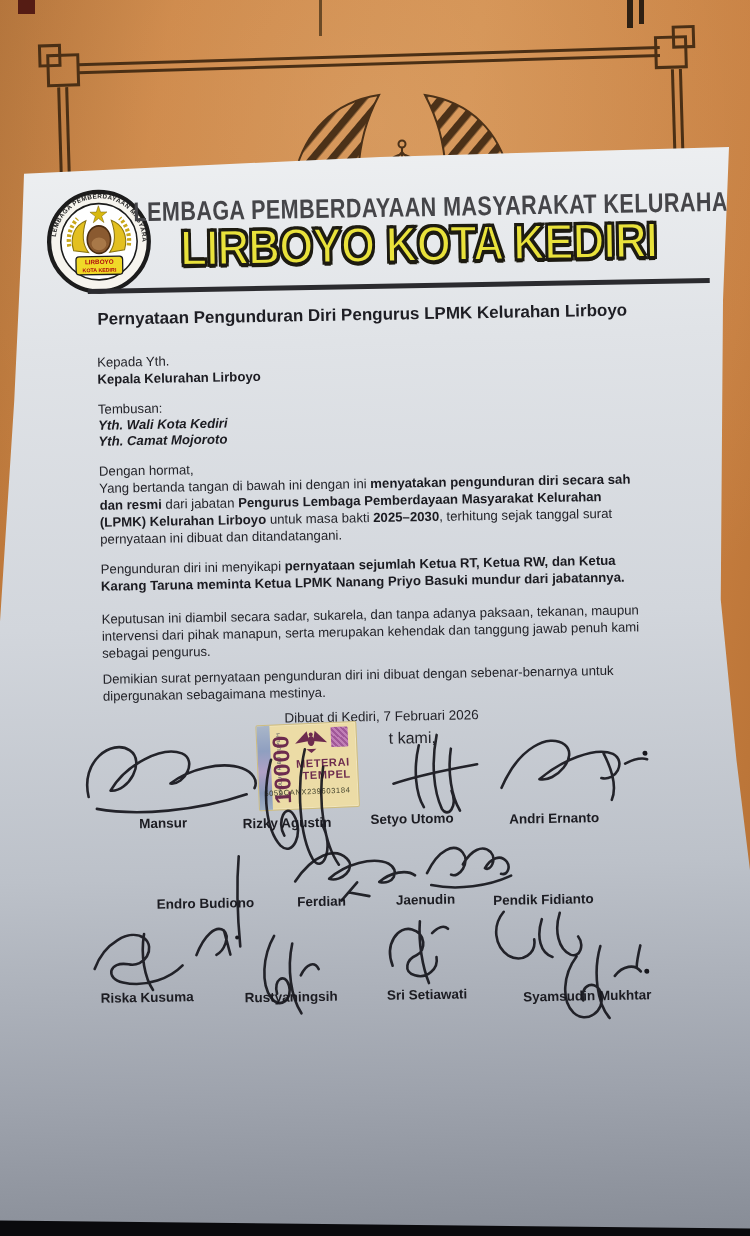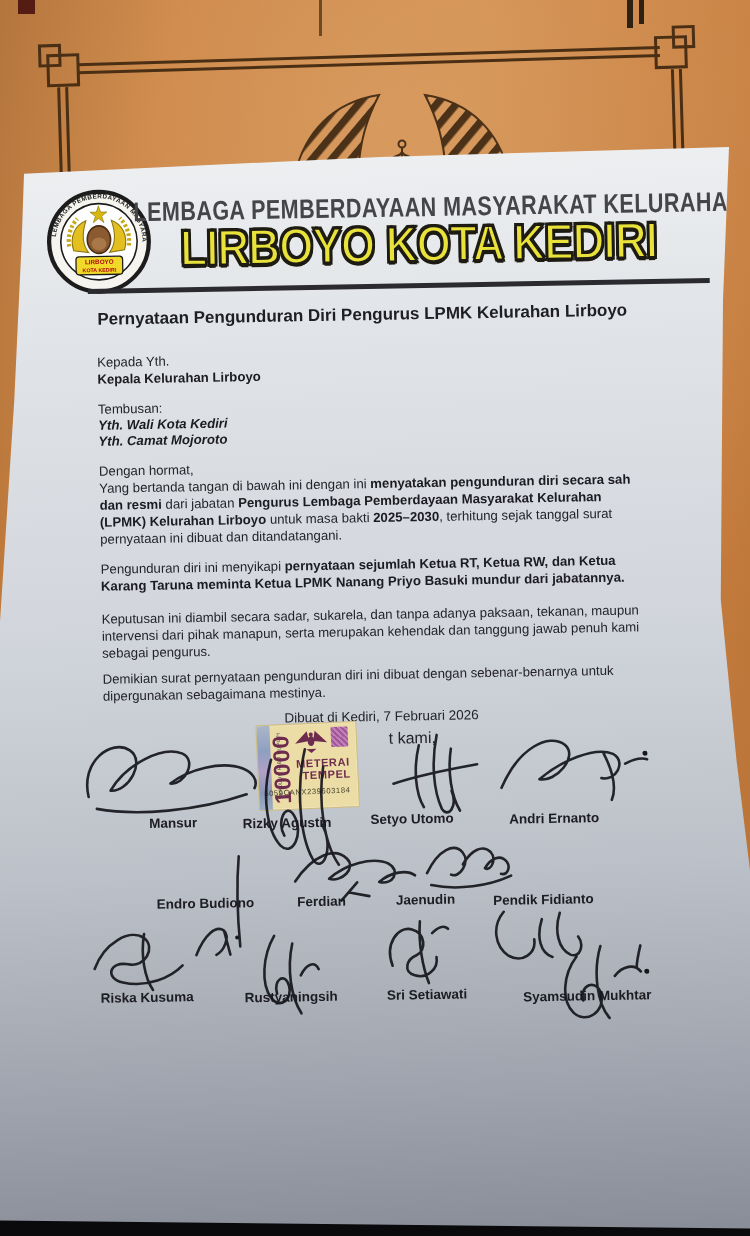--- a/index.html
+++ b/index.html
@@ -203,21 +203,21 @@
         </svg>
       <svg class="sig" style="left:370px;top:914px" width="82" height="80">
           <path d="M18,52 C10,30 24,12 38,16 C52,20 52,38 42,42 C32,46 28,58 40,62 C52,66 64,56 62,44 M46,8 C44,30 48,54 54,70 M58,20 C64,14 70,12 74,16"></path>
         </svg>
       <svg class="sig" style="left:538px;top:928px" width="112" height="104">
           <path d="M34,32 C20,50 18,76 30,88 C42,100 62,88 58,70 C54,54 36,60 40,76 M58,22 C50,48 54,80 66,94 M72,52 C80,42 92,40 98,48 M98,22 C96,30 94,38 94,44"></path>
           <circle cx="104" cy="48" r="2.5" fill="#17171d"></circle>
         </svg>
 
       <div class="names">
-        <span style="left:171px;top:812px">Mansur</span>
+        <span style="left:161px;top:812px">Mansur</span>
         <span style="left:285px;top:814px">Rizky Agustin</span>
         <span style="left:410px;top:812px">Setyo Utomo</span>
         <span style="left:552px;top:814px">Andri Ernanto</span>
       </div>
       <div class="names">
         <span style="left:202px;top:893px">Endro Budiono</span>
         <span style="left:318px;top:893px">Ferdian</span>
         <span style="left:422px;top:893px">Jaenudin</span>
         <span style="left:540px;top:895px">Pendik Fidianto</span>
       </div>

